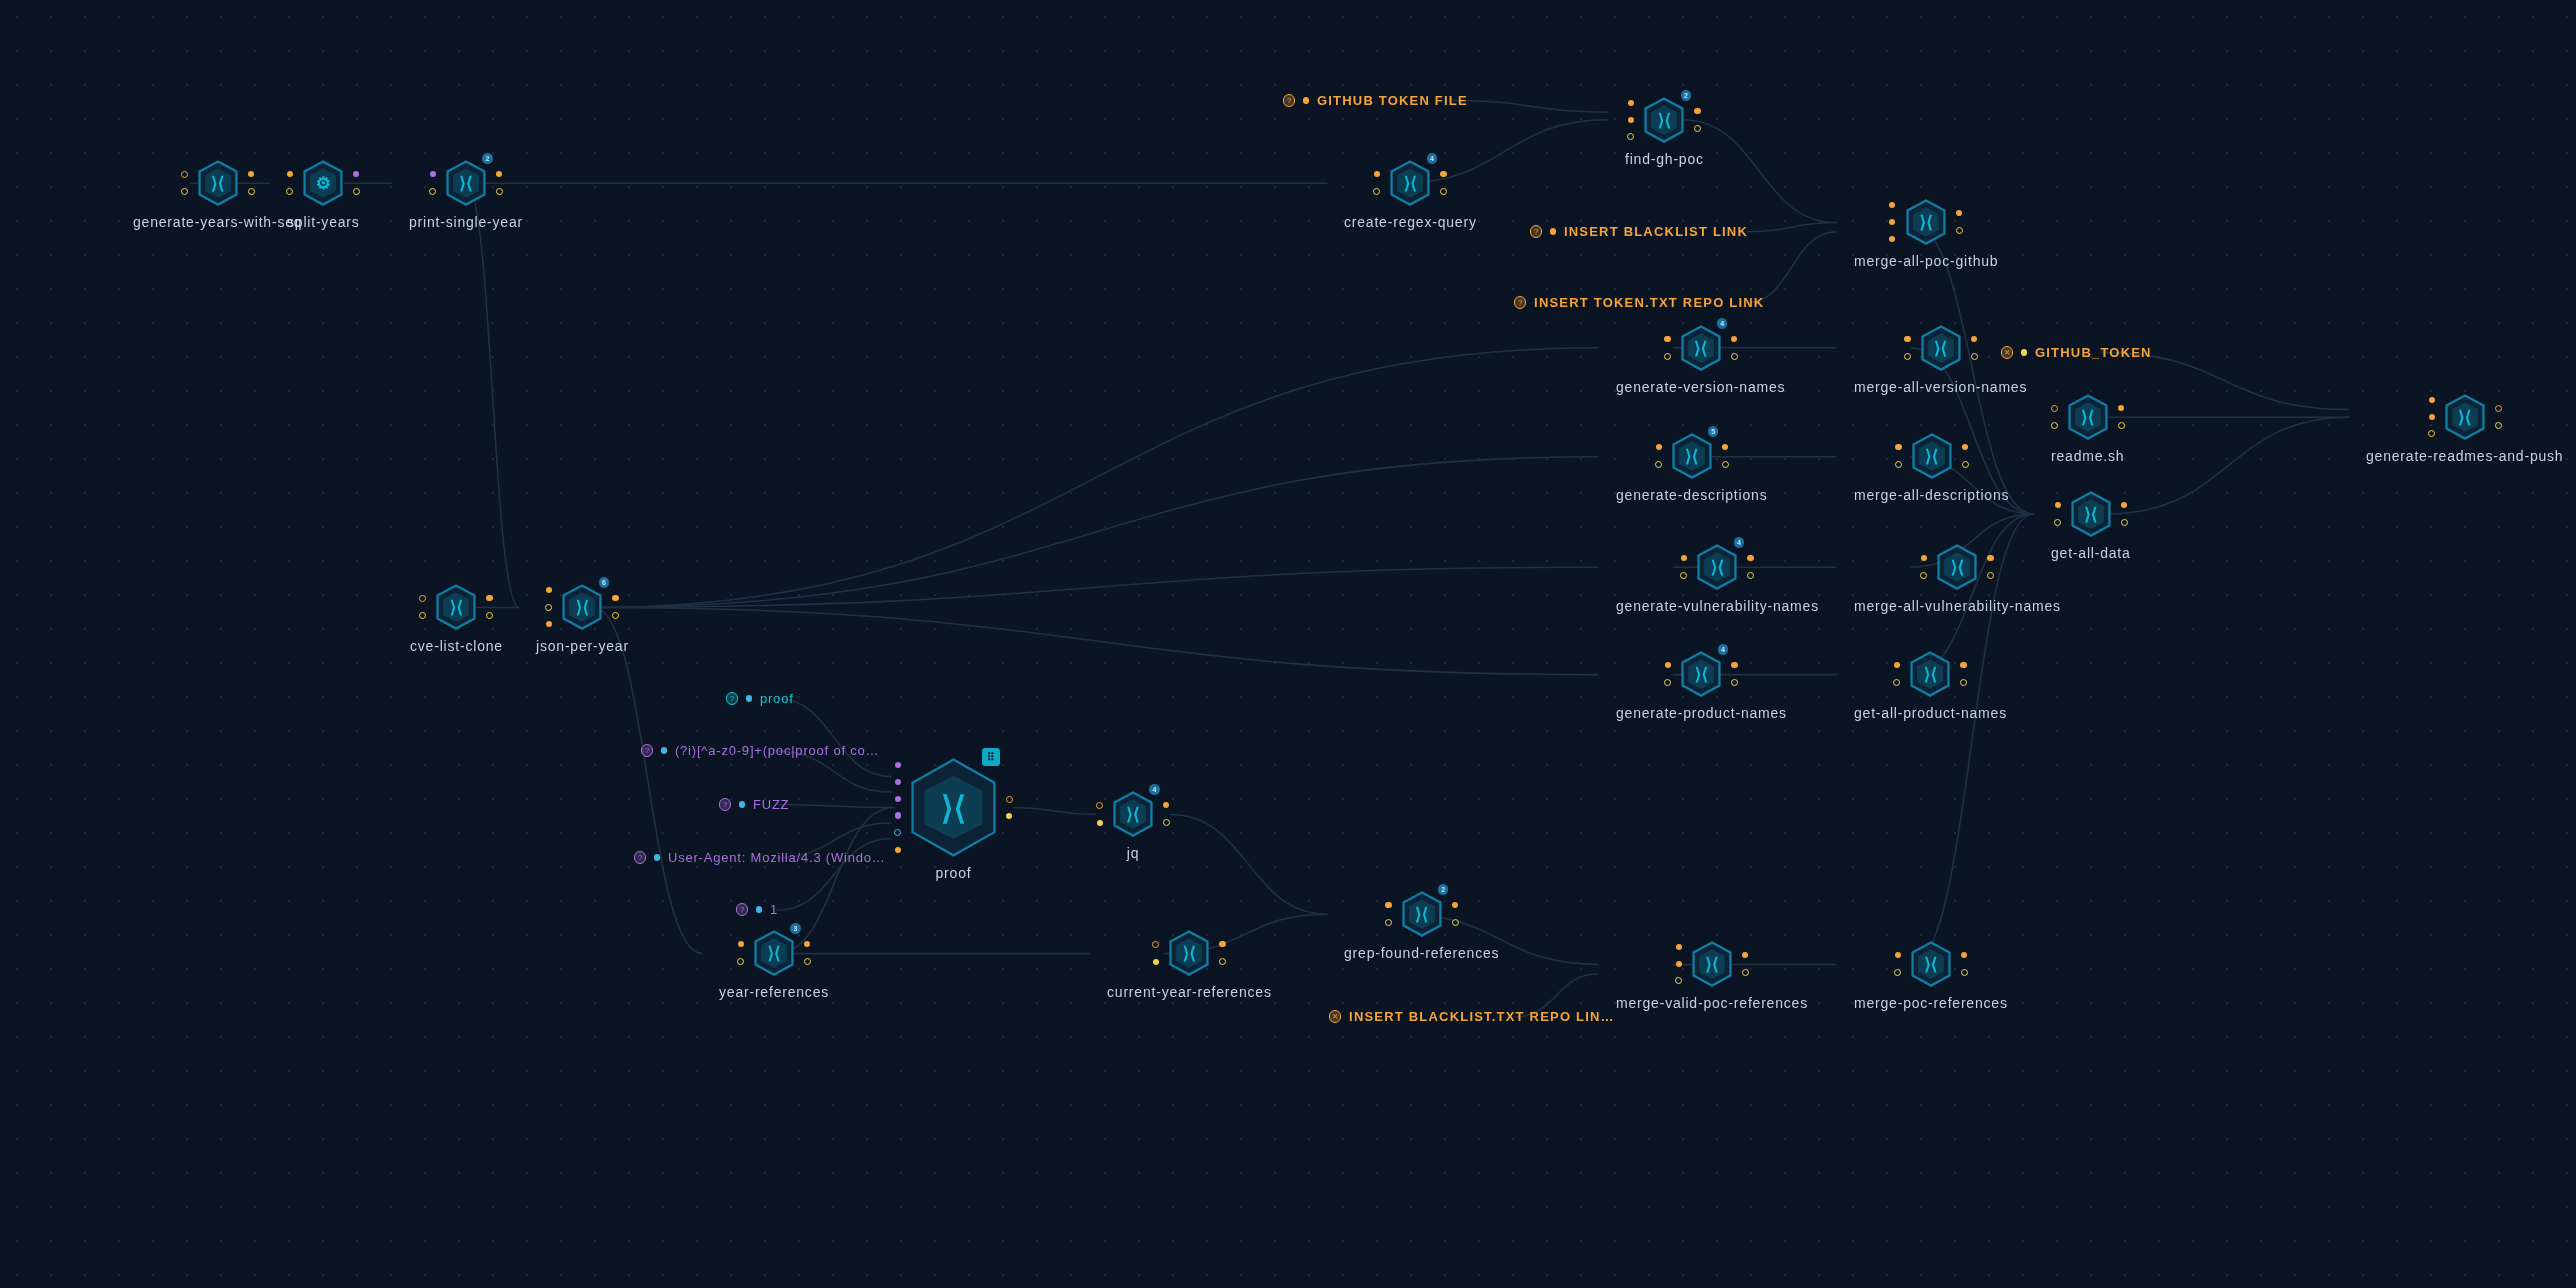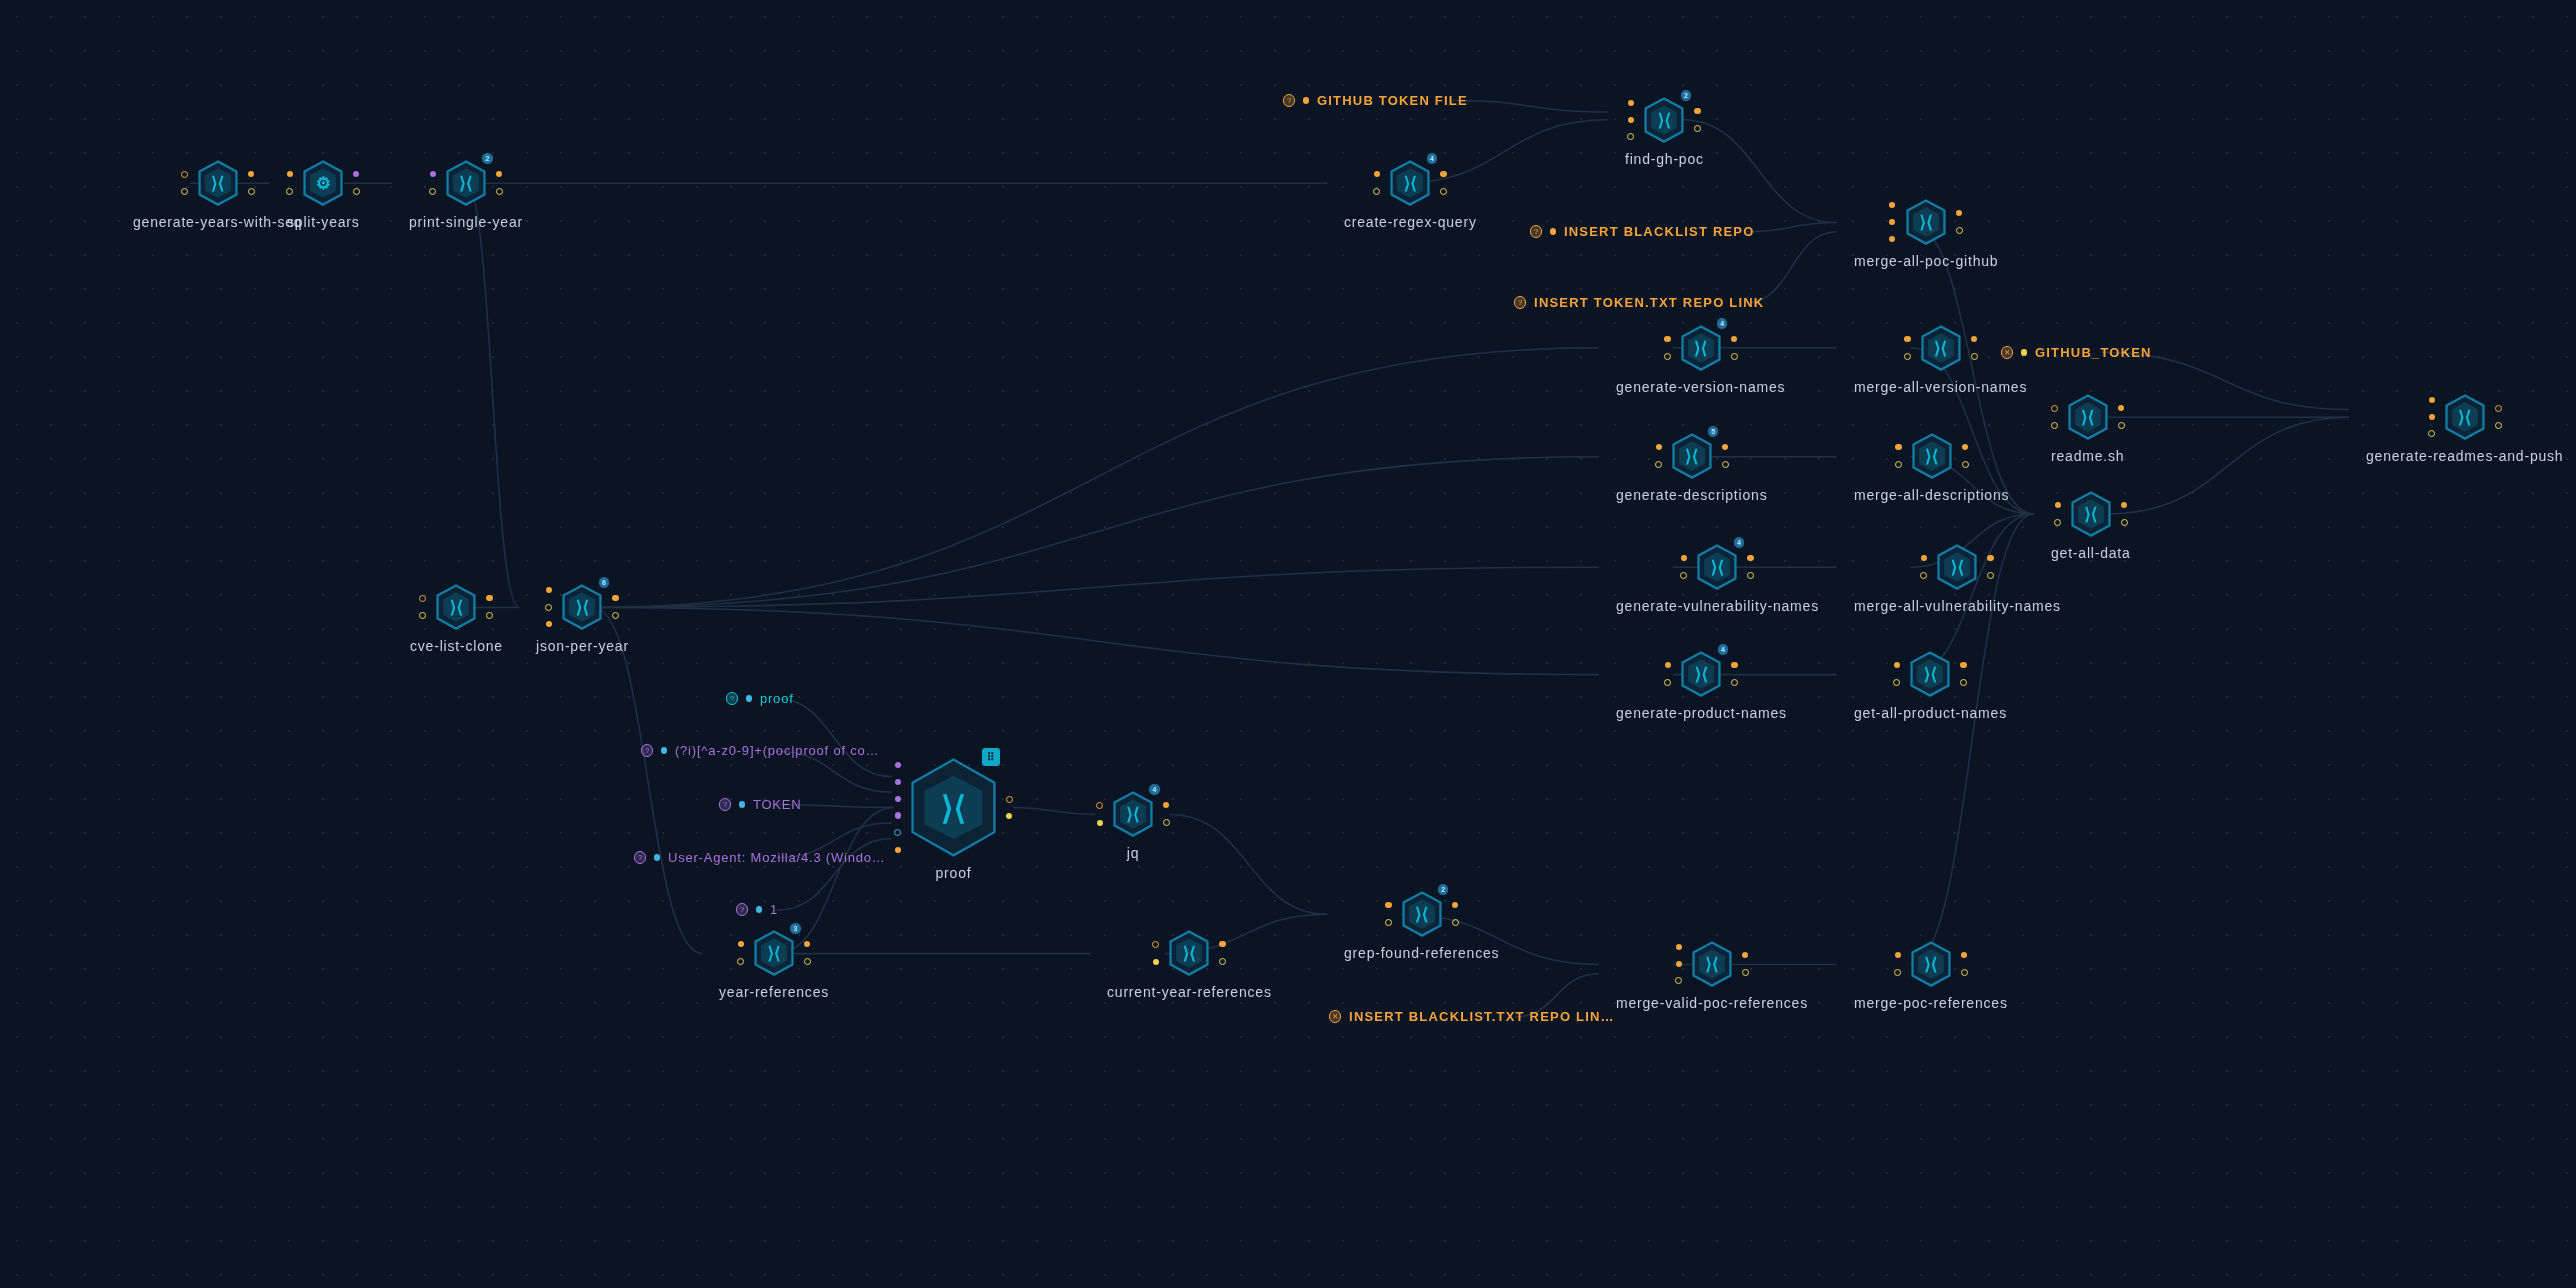--- a/index.html
+++ b/index.html
@@ -818,21 +818,21 @@
       <div class="label">generate-readmes-and-push</div>
     </div>
     <div class="note note-orange" style="left: 1283px; top: 93px;">
       <div class="icon">?</div>
       <span class="dot c-orange"></span>
       <div class="label">GITHUB TOKEN FILE</div>
     </div>
     <div class="note note-orange" style="left: 1530px; top: 224px;">
       <div class="icon">?</div>
       <span class="dot c-orange"></span>
-      <div class="label">INSERT BLACKLIST REPO</div>
+      <div class="label">INSERT BLACKLIST LINK</div>
     </div>
     <div class="note note-orange" style="left: 1514px; top: 295px;">
       <div class="icon">?</div>
       <div class="label">INSERT TOKEN.TXT REPO LINK</div>
     </div>
     <div class="note note-orange" style="left: 2001px; top: 345px;">
       <div class="icon">✕</div>
       <span class="dot c-yellow"></span>
       <div class="label">GITHUB_TOKEN</div>
     </div>
@@ -846,21 +846,21 @@
       <div class="label">proof</div>
     </div>
     <div class="note note-purple" style="left: 641px; top: 743px;">
       <div class="icon">?</div>
       <span class="dot c-blue"></span>
       <div class="label">(?i)[^a-z0-9]+(poc|proof of co…</div>
     </div>
     <div class="note note-purple" style="left: 719px; top: 797px;">
       <div class="icon">?</div>
       <span class="dot c-blue"></span>
-      <div class="label">TOKEN</div>
+      <div class="label">FUZZ</div>
     </div>
     <div class="note note-purple" style="left: 634px; top: 850px;">
       <div class="icon">?</div>
       <span class="dot c-blue"></span>
       <div class="label">User-Agent: Mozilla/4.3 (Windo…</div>
     </div>
     <div class="note note-purple" style="left: 736px; top: 902px;">
       <div class="icon">?</div>
       <span class="dot c-blue"></span>
       <div class="label">1</div>

